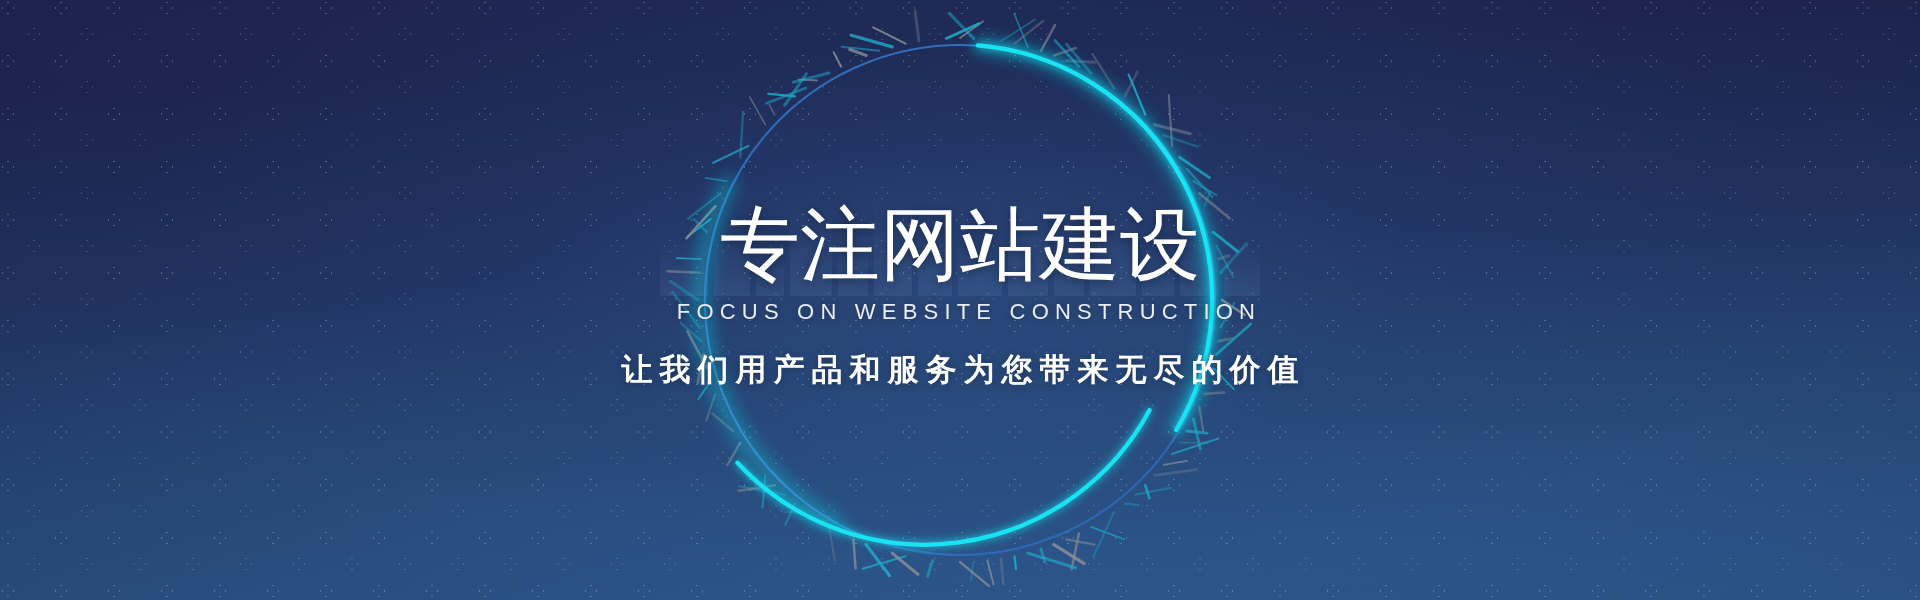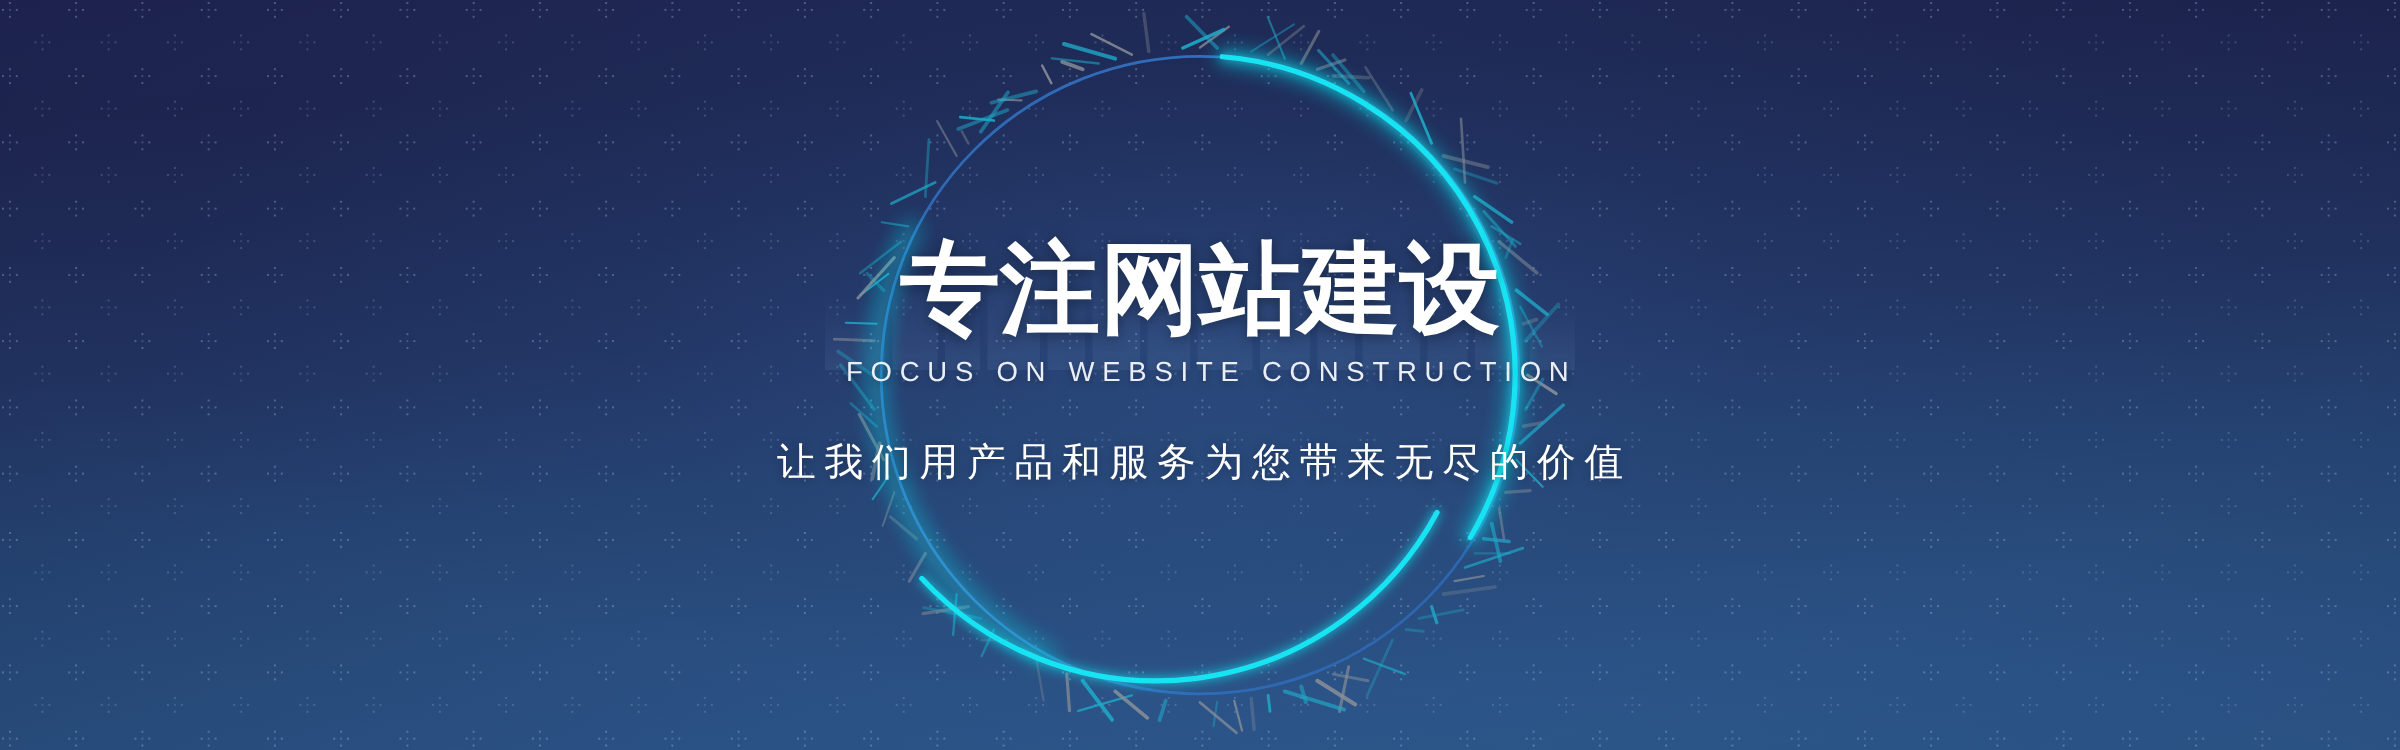--- a/index.html
+++ b/index.html
@@ -96,21 +96,21 @@
     height: 600px;
     display: flex;
     flex-direction: column;
     align-items: center;
     justify-content: center;
     text-align: center;
   }
 
   .headline {
     font-family: "DejaVu Sans", "Liberation Sans", sans-serif;
-    font-weight: bold;
+    font-weight: normal;
     font-size: 80px;
     line-height: 1.0;
     letter-spacing: 0px;
     color: #ffffff;
     margin: 0 0 14px 0;
     text-shadow: 0 2px 10px rgba(0,0,0,.35);
     white-space: nowrap;
   }
 
   .sub-en {
@@ -120,25 +120,25 @@
     letter-spacing: 6.2px;
     color: #e9eef8;
     margin: 0 0 20px 12px;
     padding-left: 6px;
     white-space: nowrap;
     text-shadow: 0 1px 6px rgba(0,0,0,.30);
   }
 
   .tagline {
     font-family: "DejaVu Sans", "Liberation Sans", sans-serif;
-    font-weight: 400;
+    font-weight: 700;
     font-size: 31px;
     letter-spacing: 7px;
     color: #ffffff;
-    margin: 18px;
+    margin: 4px;
     padding-left: 7px;
     white-space: nowrap;
     text-shadow: 0 1px 8px rgba(0,0,0,.30);
   }
 </style>
 </head>
 <body>
 
 <div id="banner">
 

